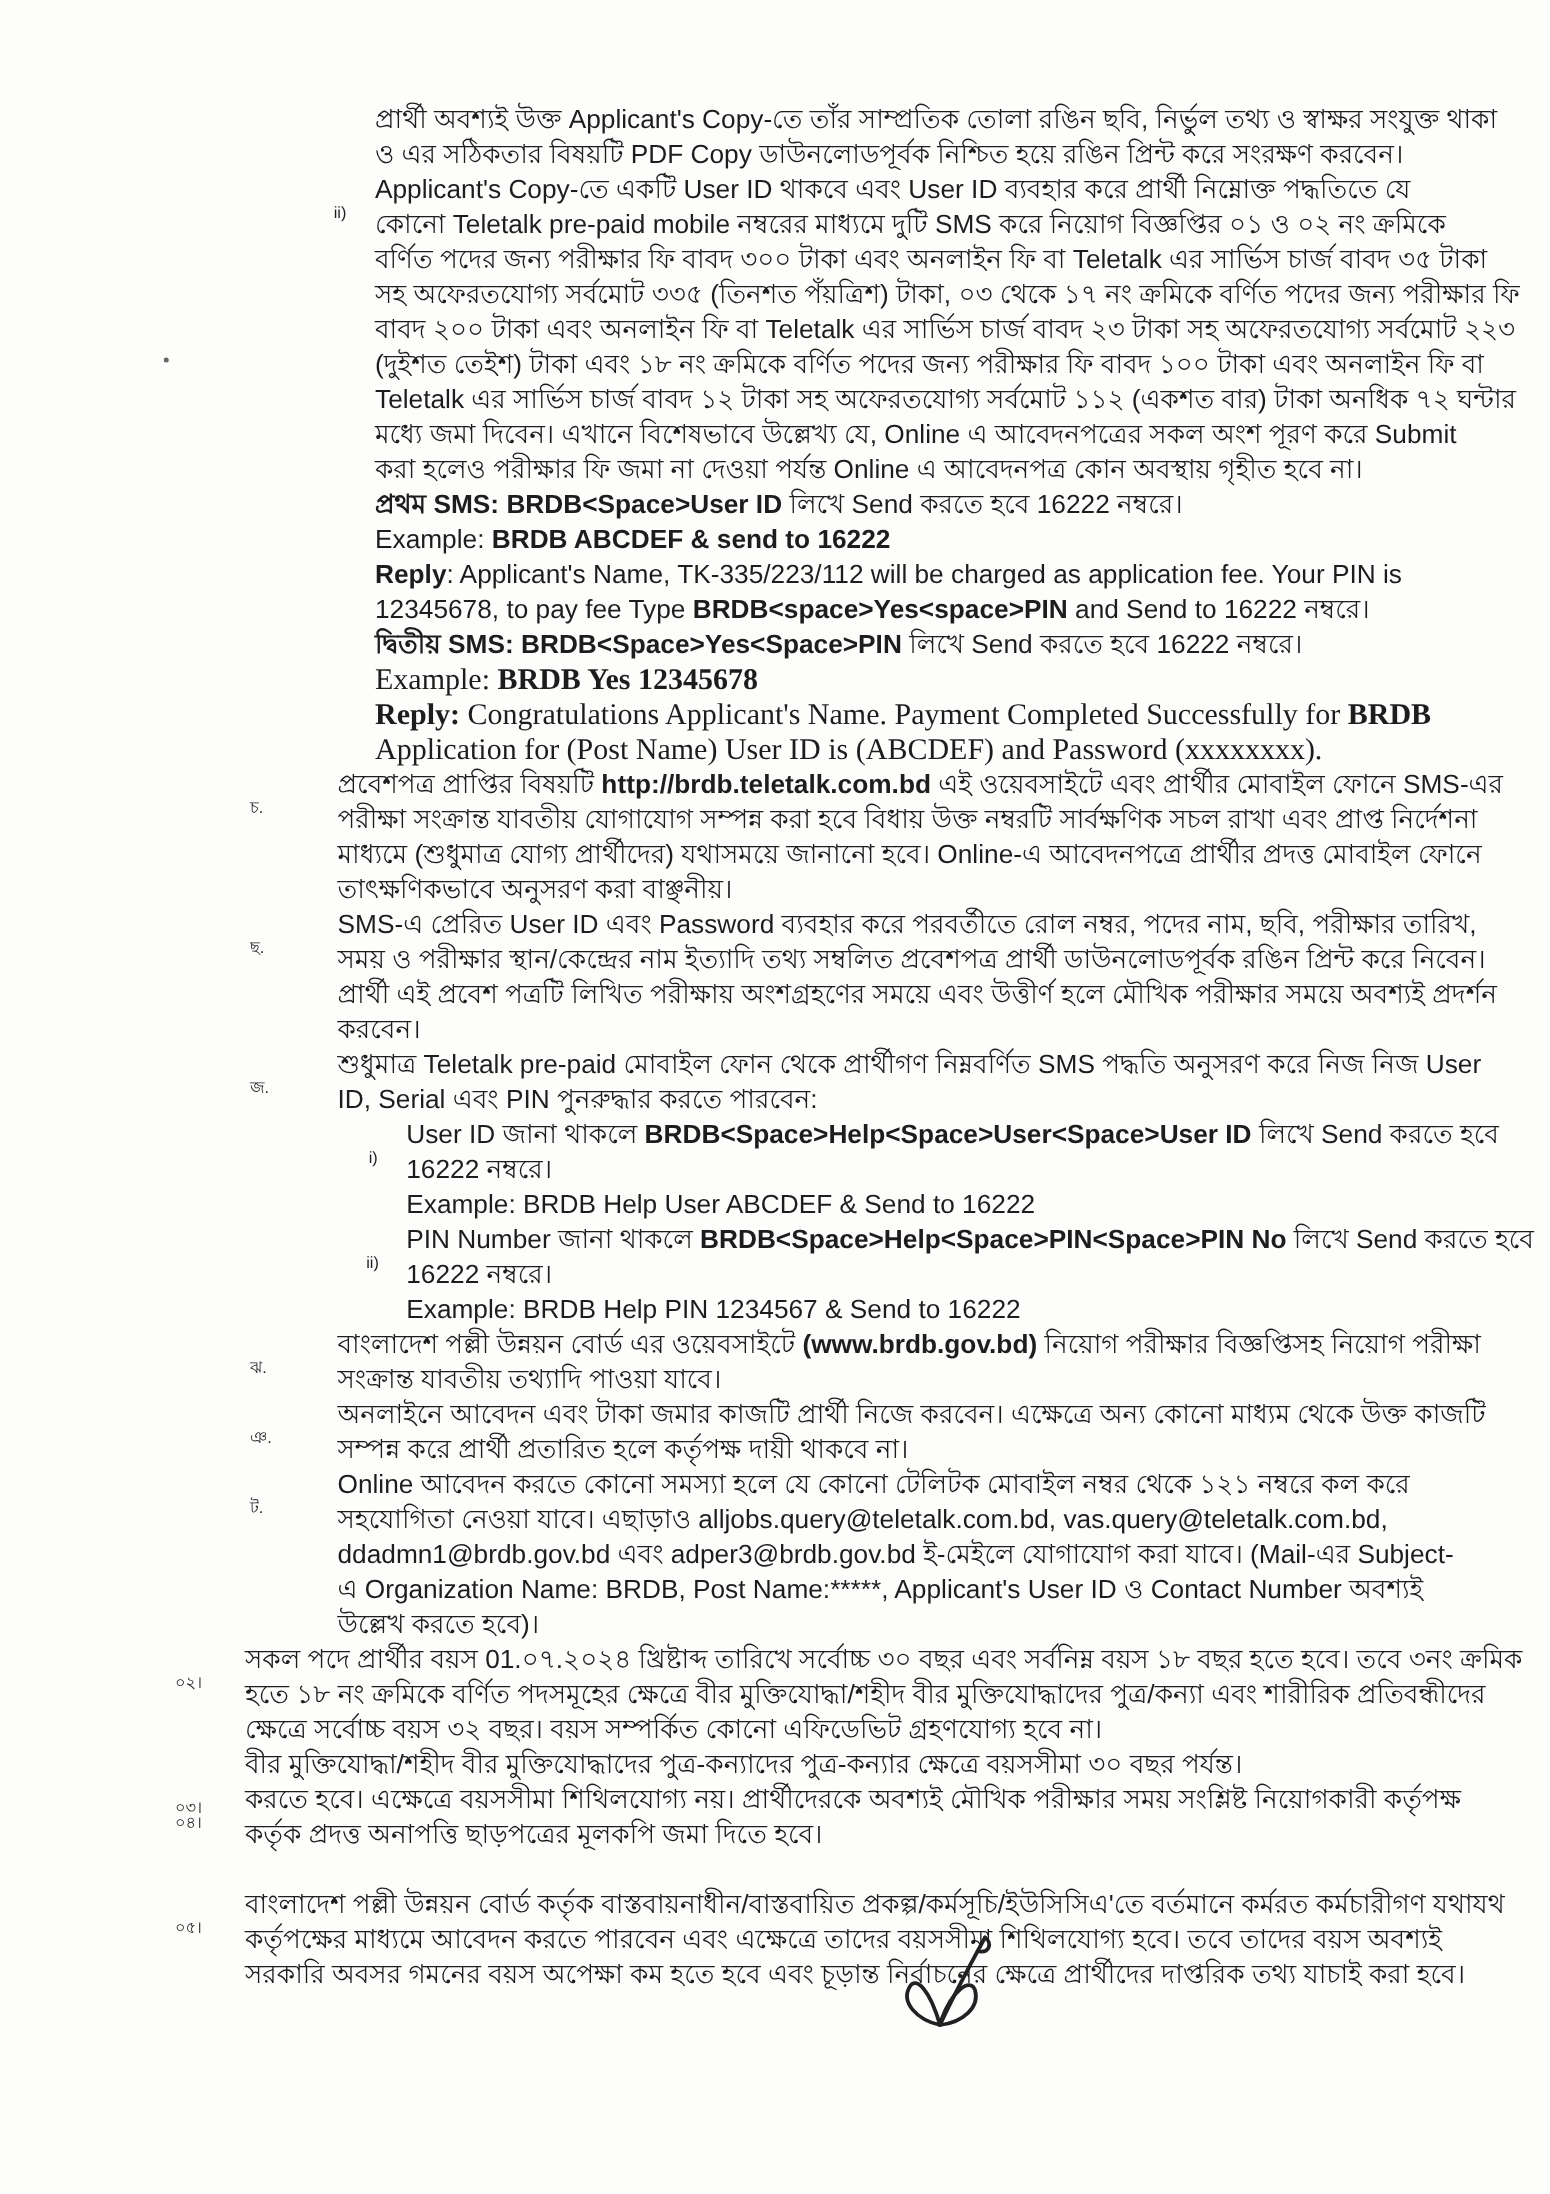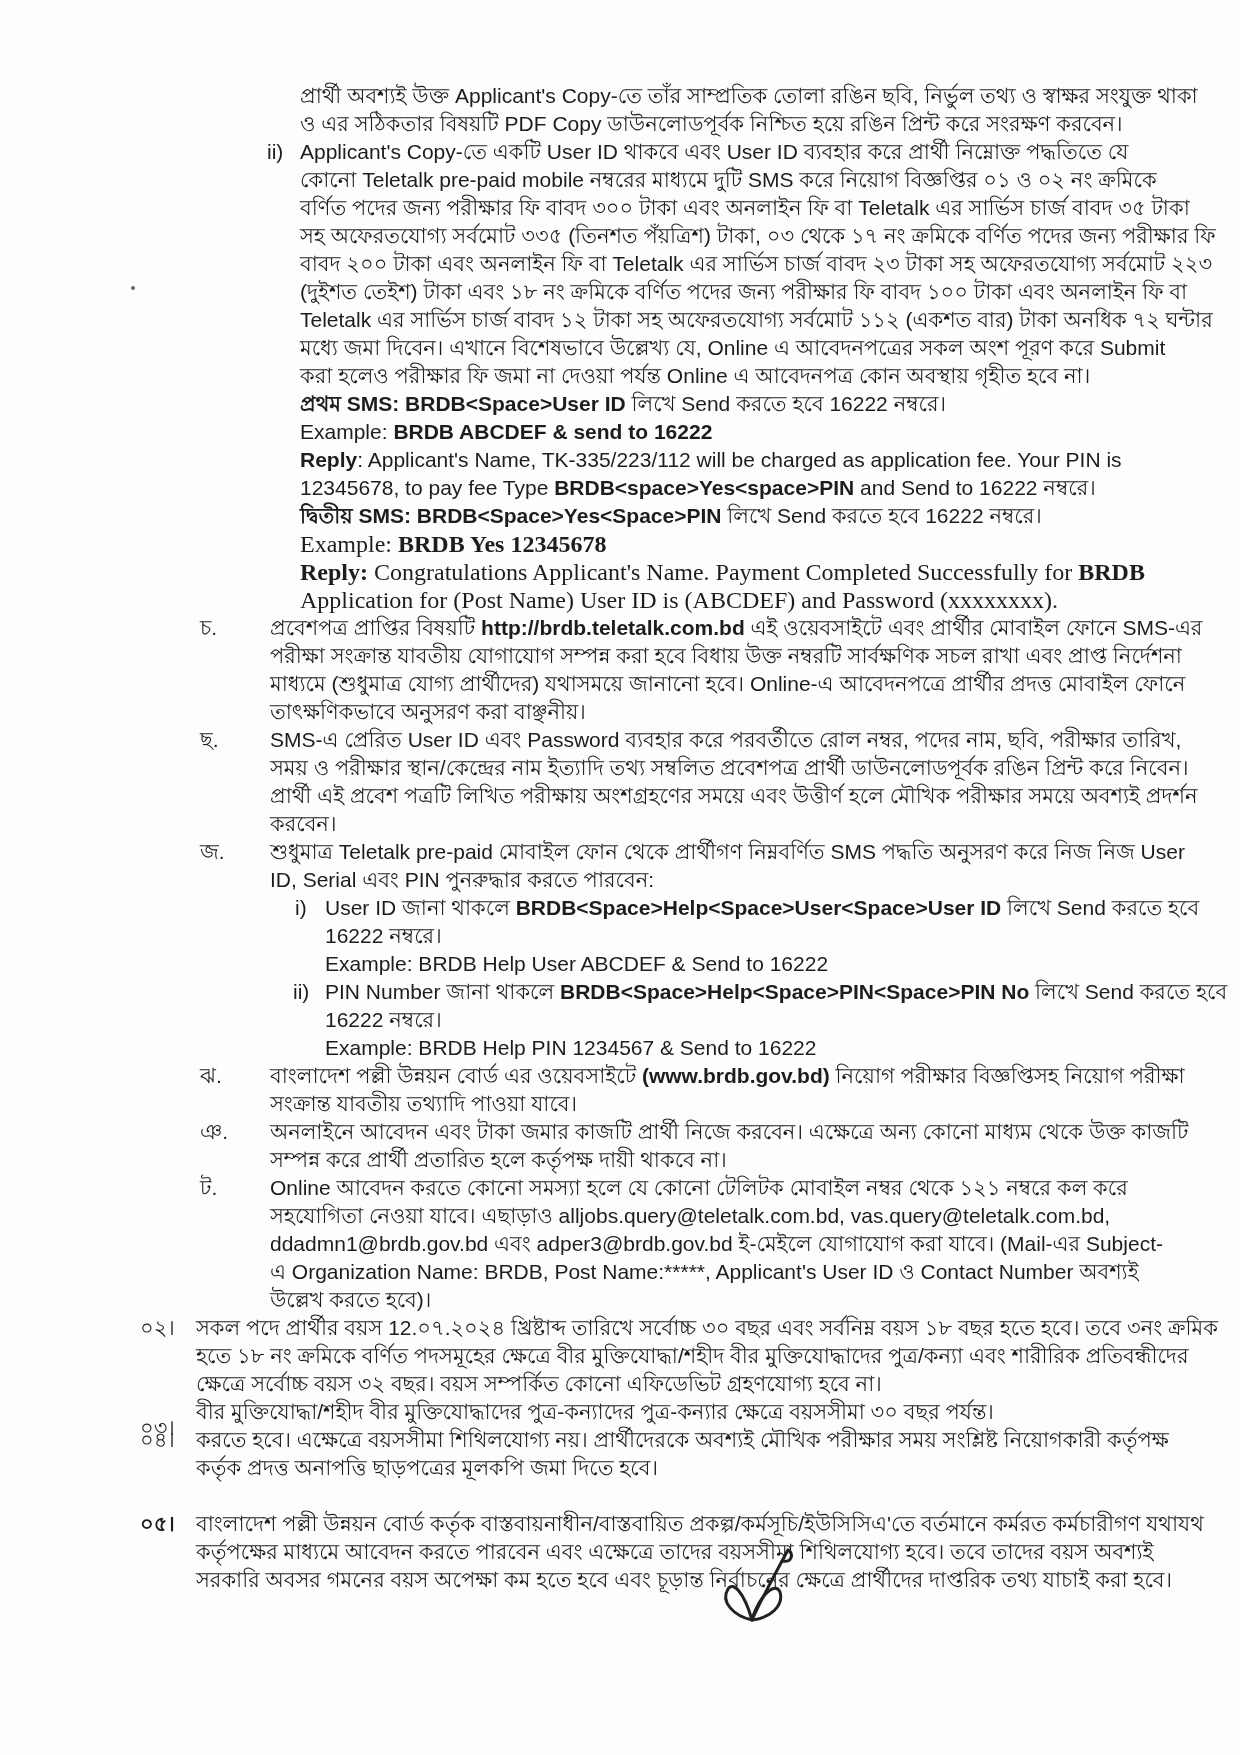--- a/index.html
+++ b/index.html
@@ -13,23 +13,23 @@
     color:#1d1d1d;
     overflow:hidden;
   }
   .block{position:absolute;}
   .block .line{
     height:28px;line-height:28px;
     font-size:21px;
     white-space:nowrap;
   }
   .block .label{
-    position:absolute;top:0;
+    position:absolute;top:18px;
     height:28px;line-height:28px;
-    font-size:21px;
+    font-size:13px;
     white-space:nowrap;
   }
   .serif, .serif .line, .serif .label{
     font-family:"Liberation Serif","DejaVu Serif",serif;
     font-size:24px;
   }
   .b{font-weight:700;}
   .stray-dot{
     position:absolute;left:131px;top:286px;
     width:4px;height:4px;border-radius:50%;
@@ -137,32 +137,32 @@
     <div class="block" style="left: 270px; top: 1174px; width: 746px;">
       <span class="label" style="left: -70px;">ট.</span>
       <div class="line"><span>Online আবেদন করতে কোনো সমস্যা হলে যে কোনো টেলিটক মোবাইল নম্বর থেকে ১২১ নম্বরে কল করে</span></div>
       <div class="line"><span>সহযোগিতা নেওয়া যাবে। এছাড়াও  alljobs.query@teletalk.com.bd,  vas.query@teletalk.com.bd,</span></div>
       <div class="line"><span>ddadmn1@brdb.gov.bd এবং adper3@brdb.gov.bd ই-মেইলে যোগাযোগ করা যাবে। (Mail-এর Subject-</span></div>
       <div class="line"><span>এ Organization Name: BRDB, Post Name:*****, Applicant's User ID ও Contact Number অবশ্যই</span></div>
       <div class="line"><span>উল্লেখ করতে হবে)।</span></div>
     </div>
     <div class="block" style="left: 196px; top: 1314px; width: 820px;">
       <span class="label" style="left: -56px;">০২।</span>
-      <div class="line"><span>সকল পদে প্রার্থীর বয়স 12.০৭.২০২৪ খ্রিষ্টাব্দ তারিখে সর্বোচ্চ ৩০ বছর এবং সর্বনিম্ন বয়স ১৮ বছর হতে হবে। তবে ৩নং ক্রমিক</span></div>
+      <div class="line"><span>সকল পদে প্রার্থীর বয়স 01.০৭.২০২৪ খ্রিষ্টাব্দ তারিখে সর্বোচ্চ ৩০ বছর এবং সর্বনিম্ন বয়স ১৮ বছর হতে হবে। তবে ৩নং ক্রমিক</span></div>
       <div class="line"><span>হতে ১৮ নং ক্রমিকে বর্ণিত পদসমূহের ক্ষেত্রে বীর মুক্তিযোদ্ধা/শহীদ বীর মুক্তিযোদ্ধাদের পুত্র/কন্যা এবং শারীরিক প্রতিবন্ধীদের</span></div>
       <div class="line"><span>ক্ষেত্রে সর্বোচ্চ বয়স ৩২ বছর। বয়স সম্পর্কিত কোনো এফিডেভিট গ্রহণযোগ্য হবে না।</span></div>
     </div>
     <div class="block" style="left: 196px; top: 1398px; width: 820px;">
       <span class="label" style="left: -56px; margin-top: 16px;">০৩।</span>
       <div class="line"><span>বীর মুক্তিযোদ্ধা/শহীদ বীর মুক্তিযোদ্ধাদের পুত্র-কন্যাদের পুত্র-কন্যার ক্ষেত্রে বয়সসীমা ৩০ বছর পর্যন্ত।</span></div>
     </div>
     <div class="block" style="left: 196px; top: 1426px; width: 820px;">
       <span class="label" style="left: -56px;">০৪।</span>
       <div class="line"><span>করতে হবে। এক্ষেত্রে বয়সসীমা শিথিলযোগ্য নয়। প্রার্থীদেরকে অবশ্যই মৌখিক পরীক্ষার সময় সংশ্লিষ্ট নিয়োগকারী কর্তৃপক্ষ</span></div>
       <div class="line"><span>কর্তৃক প্রদত্ত অনাপত্তি ছাড়পত্রের মূলকপি জমা দিতে হবে।</span></div>
     </div>
     <div class="block" style="left: 196px; top: 1510px; width: 820px;">
-      <span class="label" style="left: -56px; font-weight: bold;">০৫।</span>
+      <span class="label" style="left: -56px;">০৫।</span>
       <div class="line"><span>বাংলাদেশ পল্লী উন্নয়ন বোর্ড কর্তৃক বাস্তবায়নাধীন/বাস্তবায়িত প্রকল্প/কর্মসূচি/ইউসিসিএ'তে বর্তমানে কর্মরত কর্মচারীগণ যথাযথ</span></div>
       <div class="line"><span>কর্তৃপক্ষের মাধ্যমে আবেদন করতে পারবেন এবং এক্ষেত্রে তাদের বয়সসীমা শিথিলযোগ্য হবে। তবে তাদের বয়স অবশ্যই</span></div>
       <div class="line"><span>সরকারি অবসর গমনের বয়স অপেক্ষা কম হতে হবে এবং চূড়ান্ত নির্বাচনের ক্ষেত্রে প্রার্থীদের দাপ্তরিক তথ্য যাচাই করা হবে।</span></div>
     </div>
   </div>
 
 </body></html>

